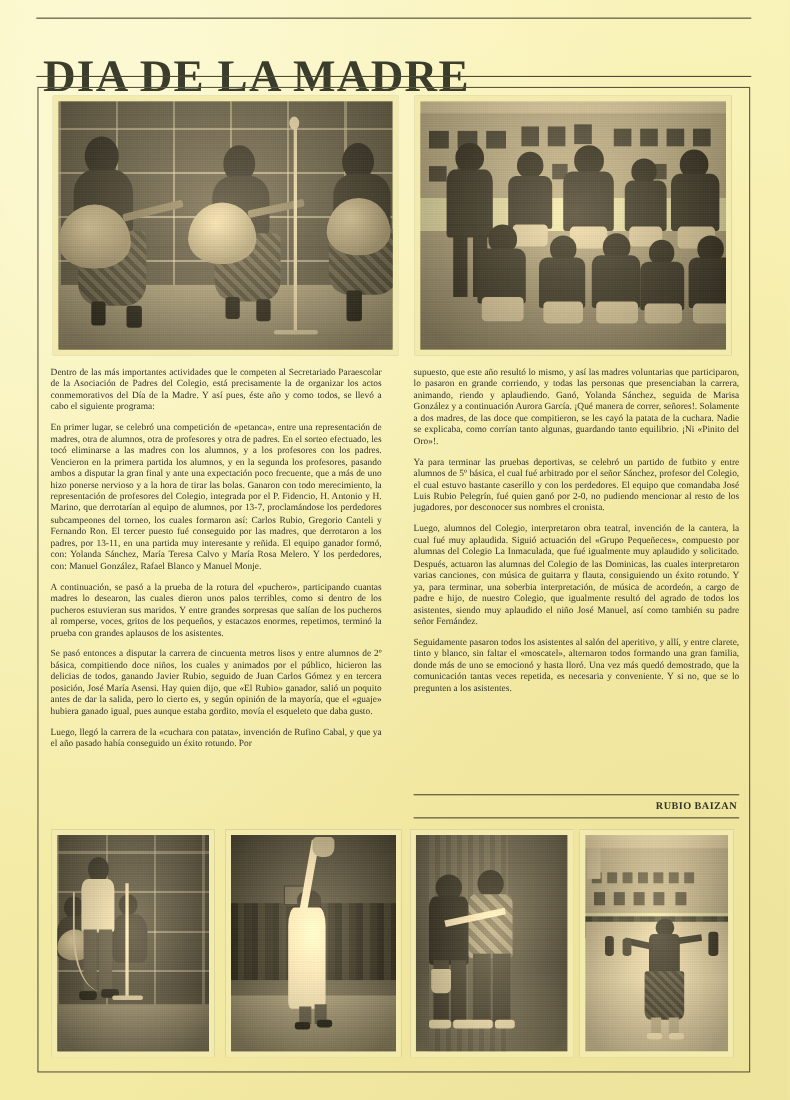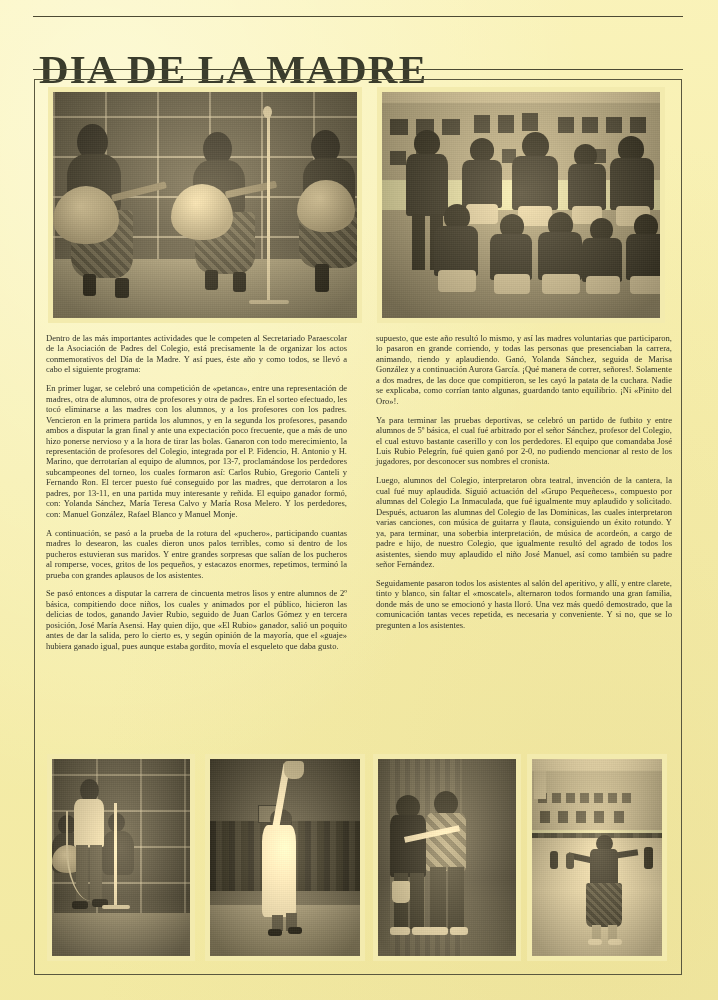--- a/index.html
+++ b/index.html
@@ -325,20 +325,25 @@
           <div class="pl-head" style="left:252px; top:122px; width:24px; height:24px;"></div>
           <div class="pl-shirt" style="left:244px; top:142px; width:40px; height:46px;"></div>
           <div class="pl-short" style="left:248px; top:184px; width:34px; height:18px;"></div>
         </div>
         <div class="grain"></div>
         <div class="vig"></div>
       </div>
     </div>
   </div>
 
+  <div id="byline-block">
+    <div id="byline-rule-top"></div>
+    <div id="byline">RUBIO BAIZAN</div>
+    <div id="byline-rule-bottom"></div>
+  </div>
 
   <div class="photo" style="left:47px; top:754px; width:148px; height:207px;">
     <div class="frame-pad">
       <div class="img">
         <div class="p3-wall"></div>
         <div style="position:absolute;left:0;right:0;bottom:0;height:22%;background:linear-gradient(180deg,#8f8d6c,#76755a);"></div>
 
         <div>
           <div class="head" style="left:6px; top:56px; width:18px; height:20px;"></div>
           <div class="torso" style="left:0px; top:74px; width:34px; height:40px;"></div>
@@ -462,20 +467,21 @@
       </div>
     </div>
   </div>
 
   <div id="body-area">
     <div class="col" id="col-left">
       <p>Dentro de las más importantes actividades que le competen al Secretariado Paraescolar de la Asociación de Padres del Colegio, está precisamente la de organizar los actos conmemorativos del Día de la Madre. Y así pues, éste año y como todos, se llevó a cabo el siguiente programa:</p>
       <p>En primer lugar, se celebró una competición de «petanca», entre una representación de madres, otra de alumnos, otra de profesores y otra de padres. En el sorteo efectuado, les tocó eliminarse a las madres con los alumnos, y a los profesores con los padres. Vencieron en la primera partida los alumnos, y en la segunda los profesores, pasando ambos a disputar la gran final y ante una expectación poco frecuente, que a más de uno hizo ponerse nervioso y a la hora de tirar las bolas. Ganaron con todo merecimiento, la representación de profesores del Colegio, integrada por el P. Fidencio, H. Antonio y H. Marino, que derrotarían al equipo de alumnos, por 13-7, proclamándose los perdedores subcampeones del torneo, los cuales formaron así: Carlos Rubio, Gregorio Canteli y Fernando Ron. El tercer puesto fué conseguido por las madres, que derrotaron a los padres, por 13-11, en una partida muy interesante y reñida. El equipo ganador formó, con: Yolanda Sánchez, María Teresa Calvo y María Rosa Melero. Y los perdedores, con: Manuel González, Rafael Blanco y Manuel Monje.</p>
       <p>A continuación, se pasó a la prueba de la rotura del «puchero», participando cuantas madres lo desearon, las cuales dieron unos palos terribles, como si dentro de los pucheros estuvieran sus maridos. Y entre grandes sorpresas que salían de los pucheros al romperse, voces, gritos de los pequeños, y estacazos enormes, repetimos, terminó la prueba con grandes aplausos de los asistentes.</p>
       <p>Se pasó entonces a disputar la carrera de cincuenta metros lisos y entre alumnos de 2º básica, compitiendo doce niños, los cuales y animados por el público, hicieron las delicias de todos, ganando Javier Rubio, seguido de Juan Carlos Gómez y en tercera posición, José María Asensi. Hay quien dijo, que «El Rubio» ganador, salió un poquito antes de dar la salida, pero lo cierto es, y según opinión de la mayoría, que el «guaje» hubiera ganado igual, pues aunque estaba gordito, movía el esqueleto que daba gusto.</p>
+      <p>Luego, llegó la carrera de la «cuchara con patata», invención de Rufino Cabal, y que ya el año pasado había conseguido un éxito rotundo. Por</p>
     </div>
     <div class="col" id="col-right">
       <p>supuesto, que este año resultó lo mismo, y así las madres voluntarias que participaron, lo pasaron en grande corriendo, y todas las personas que presenciaban la carrera, animando, riendo y aplaudiendo. Ganó, Yolanda Sánchez, seguida de Marisa González y a continuación Aurora García. ¡Qué manera de correr, señores!. Solamente a dos madres, de las doce que compitieron, se les cayó la patata de la cuchara. Nadie se explicaba, como corrían tanto algunas, guardando tanto equilibrio. ¡Ni «Pinito del Oro»!.</p>
       <p>Ya para terminar las pruebas deportivas, se celebró un partido de futbito y entre alumnos  de 5º básica, el cual fué arbitrado por el señor Sánchez, profesor del Colegio, el cual estuvo bastante caserillo y con los perdedores. El equipo que comandaba José Luis Rubio Pelegrín, fué quien ganó por 2-0, no pudiendo mencionar al resto de los jugadores, por desconocer sus nombres el cronista.</p>
       <p>Luego, alumnos del Colegio, interpretaron obra teatral, invención de la cantera, la cual fué muy aplaudida. Siguió actuación del «Grupo Pequeñeces», compuesto por alumnas del Colegio La Inmaculada, que fué igualmente muy aplaudido y solicitado. Después, actuaron las alumnas del Colegio de las Dominicas, las cuales interpretaron varias canciones, con música de guitarra y flauta, consiguiendo un éxito rotundo. Y ya, para terminar, una soberbia interpretación, de música de acordeón, a cargo de padre e hijo, de nuestro Colegio, que igualmente resultó del agrado de todos los asistentes, siendo muy aplaudido el niño José Manuel, así como también su padre señor Fernández.</p>
       <p>Seguidamente pasaron todos los asistentes al salón del aperitivo, y allí, y entre clarete, tinto y blanco, sin faltar el «moscatel», alternaron todos formando una gran familia, donde más de uno se emocionó y hasta lloró. Una vez más quedó demostrado, que la comunicación tantas veces repetida, es necesaria y conveniente. Y si no, que se lo pregunten a los asistentes.</p>
     </div>
   </div>
 
 </div>

